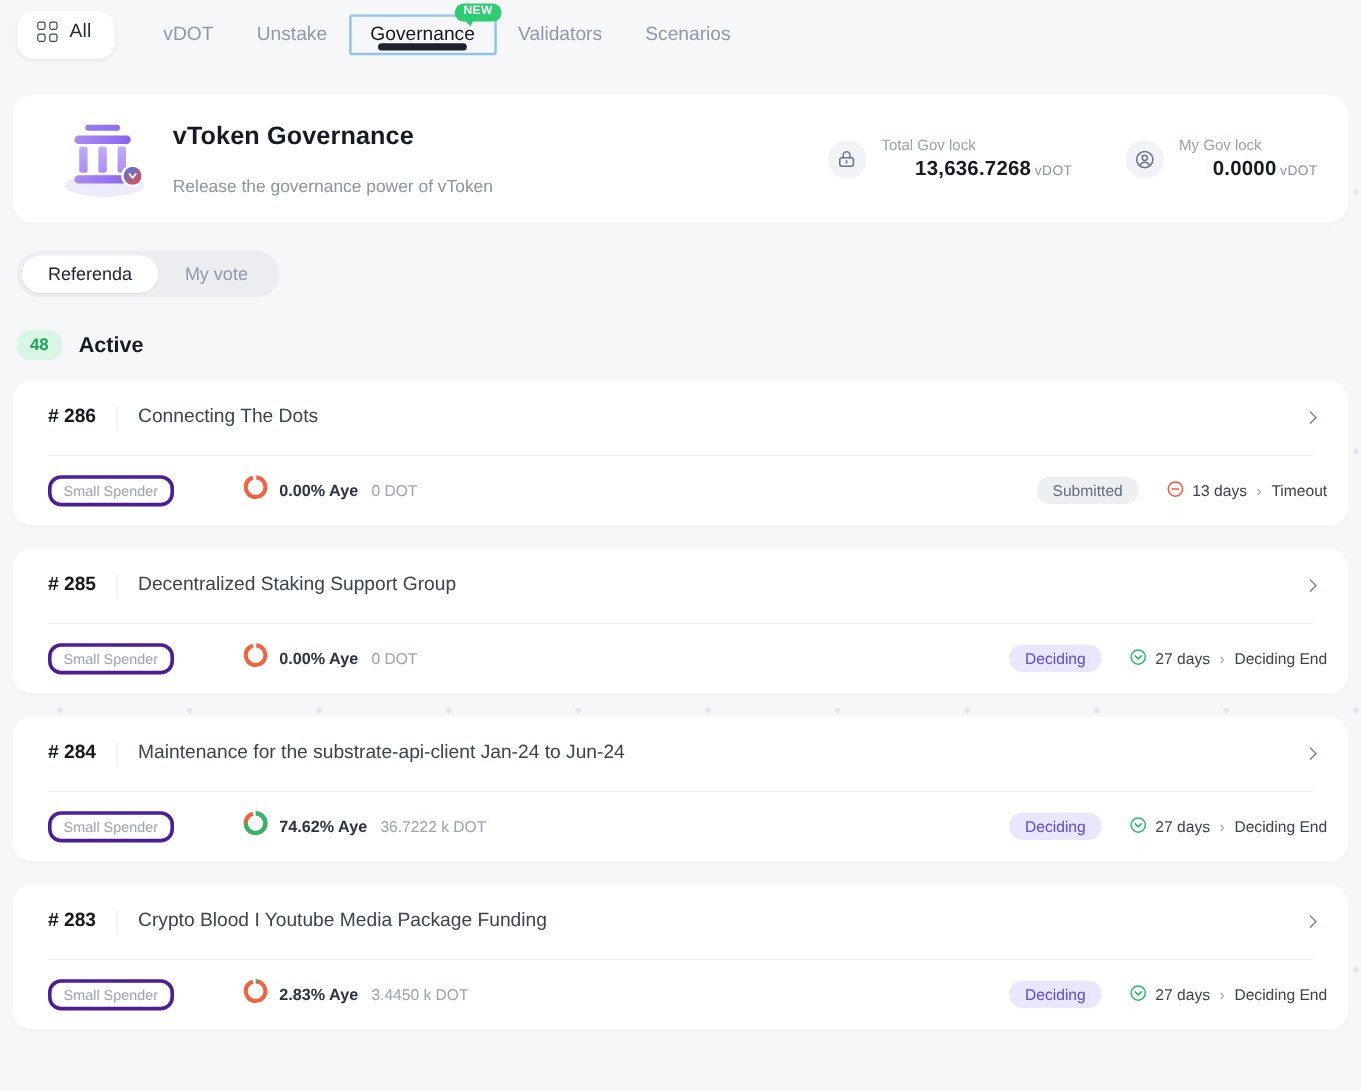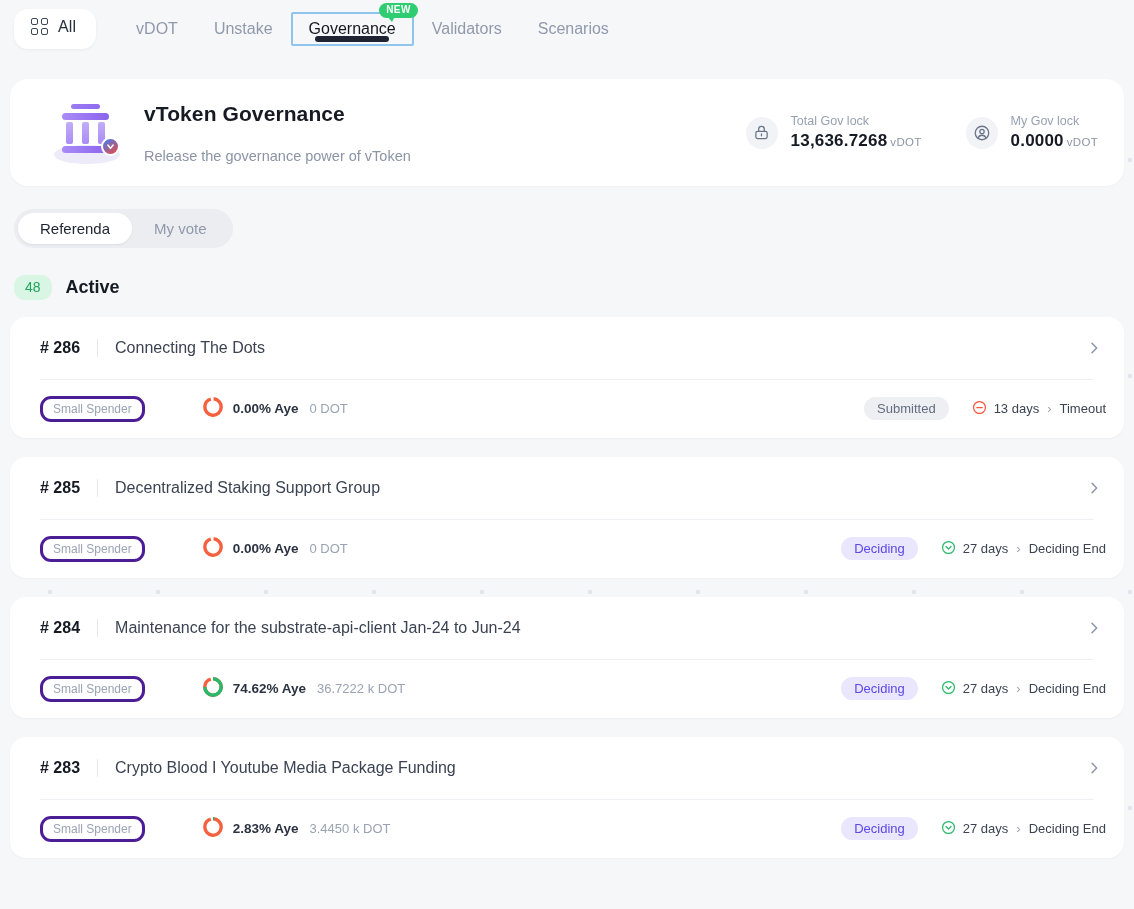--- a/index.html
+++ b/index.html
@@ -221,20 +221,21 @@
   .stat-label {
     font-size: 12.5px;
     color: #98a1b2;
     margin-bottom: 3px;
   }
   .stat-val {
     font-size: 17px;
     font-weight: bold;
     color: #151a23;
     letter-spacing: .2px;
+    margin-left: 28px;
   }
   .stat-val .unit {
     font-size: 11.5px;
     font-weight: normal;
     color: #8b94a5;
     margin-left: 3px;
     letter-spacing: .3px;
   }
 
   
@@ -264,21 +265,21 @@
   .active-head {
     display: flex;
     align-items: center;
     gap: 14px;
     margin: 27px 0 0 14px;
   }
   .count-pill {
     background: #d9f5e4;
     color: #1fa45d;
     font-size: 14px;
-    font-weight: normal;
+    font-weight: bold;
     border-radius: 11px;
     padding: 3px 11px;
     line-height: 1.35;
   }
   .active-label {
     font-size: 18px;
     font-weight: bold;
     color: #151a23;
   }
 

